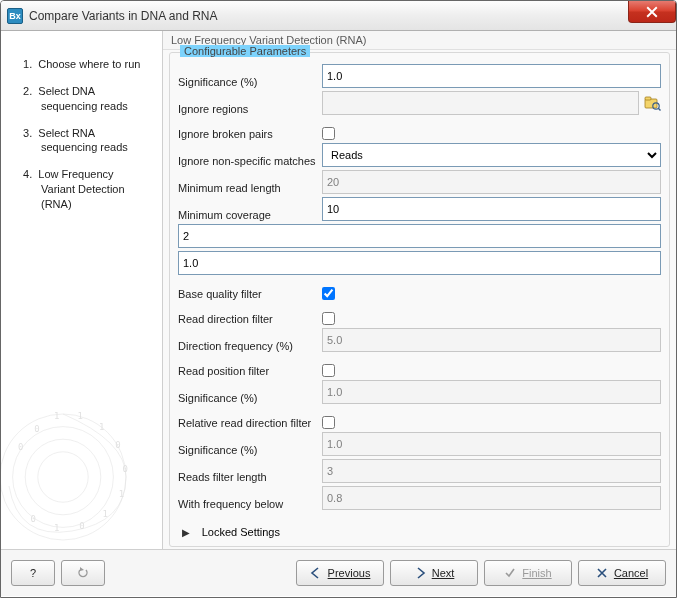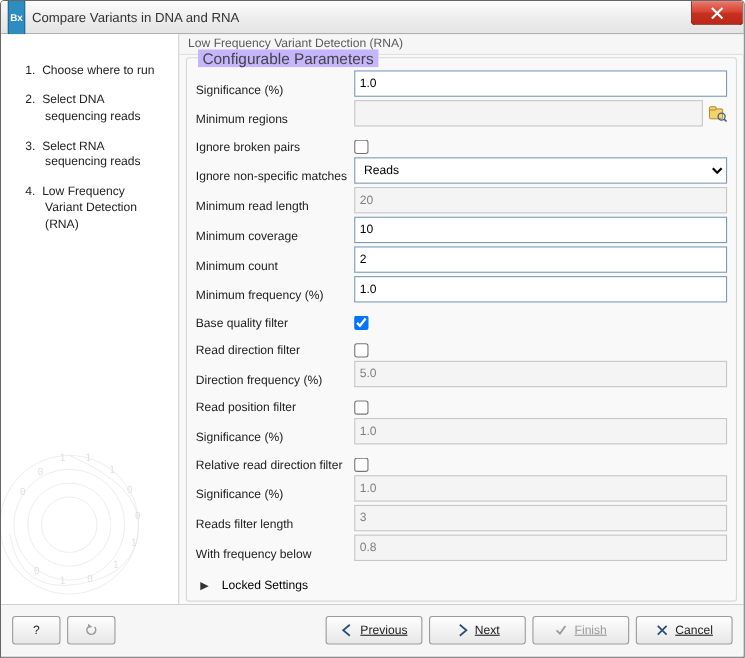--- a/index.html
+++ b/index.html
@@ -18,21 +18,21 @@
   .titlebar {
     height: 30px;
     background: linear-gradient(to bottom, #fdfdfd 0%, #eeeeee 50%, #e4e4e4 100%);
     border-bottom: 1px solid #b0b0b0;
     display: flex;
     align-items: center;
     padding: 0 0 0 6px;
     position: relative;
   }
   .titlebar .app-icon {
-    width: 16px; height: 32px;
+    width: 16px; height: 16px;
     background: #2d8cc0;
     color: #fff;
     font-size: 9px;
     font-weight: bold;
     display: flex; align-items: center; justify-content: center;
     border: 1px solid #1a5f86;
     margin-right: 6px;
     border-radius: 2px;
   }
   .titlebar .title {
@@ -111,23 +111,23 @@
     border-radius: 3px;
     padding: 8px 8px 6px 8px;
     background: #f9f9f9;
     flex: 1;
     position: relative;
   }
   .group-title {
     position: absolute;
     top: -8px; left: 10px;
     padding: 0 4px;
-    background: #c4b5fd;
+    background: #7dd3fc;
     color: #444;
-    font-size: 14px;
+    font-size: 11px;
   }
 
   .param-row {
     display: flex;
     align-items: flex-end;
     margin: 3px 0;
     min-height: 22px;
   }
   .param-row label {
     width: 144px;
@@ -267,21 +267,21 @@
     <div class="section-header">Low Frequency Variant Detection (RNA)</div>
     <div class="params-group">
       <span class="group-title">Configurable Parameters</span>
 
       <div class="param-row">
         <label>Significance (%)</label>
         <input type="text" value="1.0" style="">
       </div>
 
       <div class="param-row">
-        <label>Minimum regions</label>
+        <label>Ignore regions</label>
         <div class="browse-field">
           <input type="text" disabled="" value="" style="">
           <span class="browse-icon">
             <svg viewBox="0 0 18 18" width="18" height="18">
                 <rect x="2" y="5" width="12" height="9" rx="1" fill="#f4d46a" stroke="#a37e1e" stroke-width="0.8"></rect>
                 <rect x="2" y="3" width="6" height="3" rx="1" fill="#f4d46a" stroke="#a37e1e" stroke-width="0.8"></rect>
                 <circle cx="13" cy="12" r="3.2" fill="none" stroke="#3a5f8a" stroke-width="1.2"></circle>
                 <line x1="15.3" y1="14.3" x2="17.5" y2="16.5" stroke="#3a5f8a" stroke-width="1.4"></line>
               </svg>
           </span>
@@ -304,26 +304,24 @@
         <label>Minimum read length</label>
         <input type="text" disabled="" value="20" style="">
       </div>
 
       <div class="param-row">
         <label>Minimum coverage</label>
         <input type="text" value="10" style="">
       </div>
 
       <div class="param-row">
-        <label>Minimum count</label>
         <input type="text" value="2" style="">
       </div>
 
       <div class="param-row">
-        <label>Minimum frequency (%)</label>
         <input type="text" value="1.0" style="">
       </div>
 
       <div class="param-row">
         <label>Base quality filter</label>
         <input type="checkbox" checked="" style="">
       </div>
 
       <div class="param-row">
         <label>Read direction filter</label>

